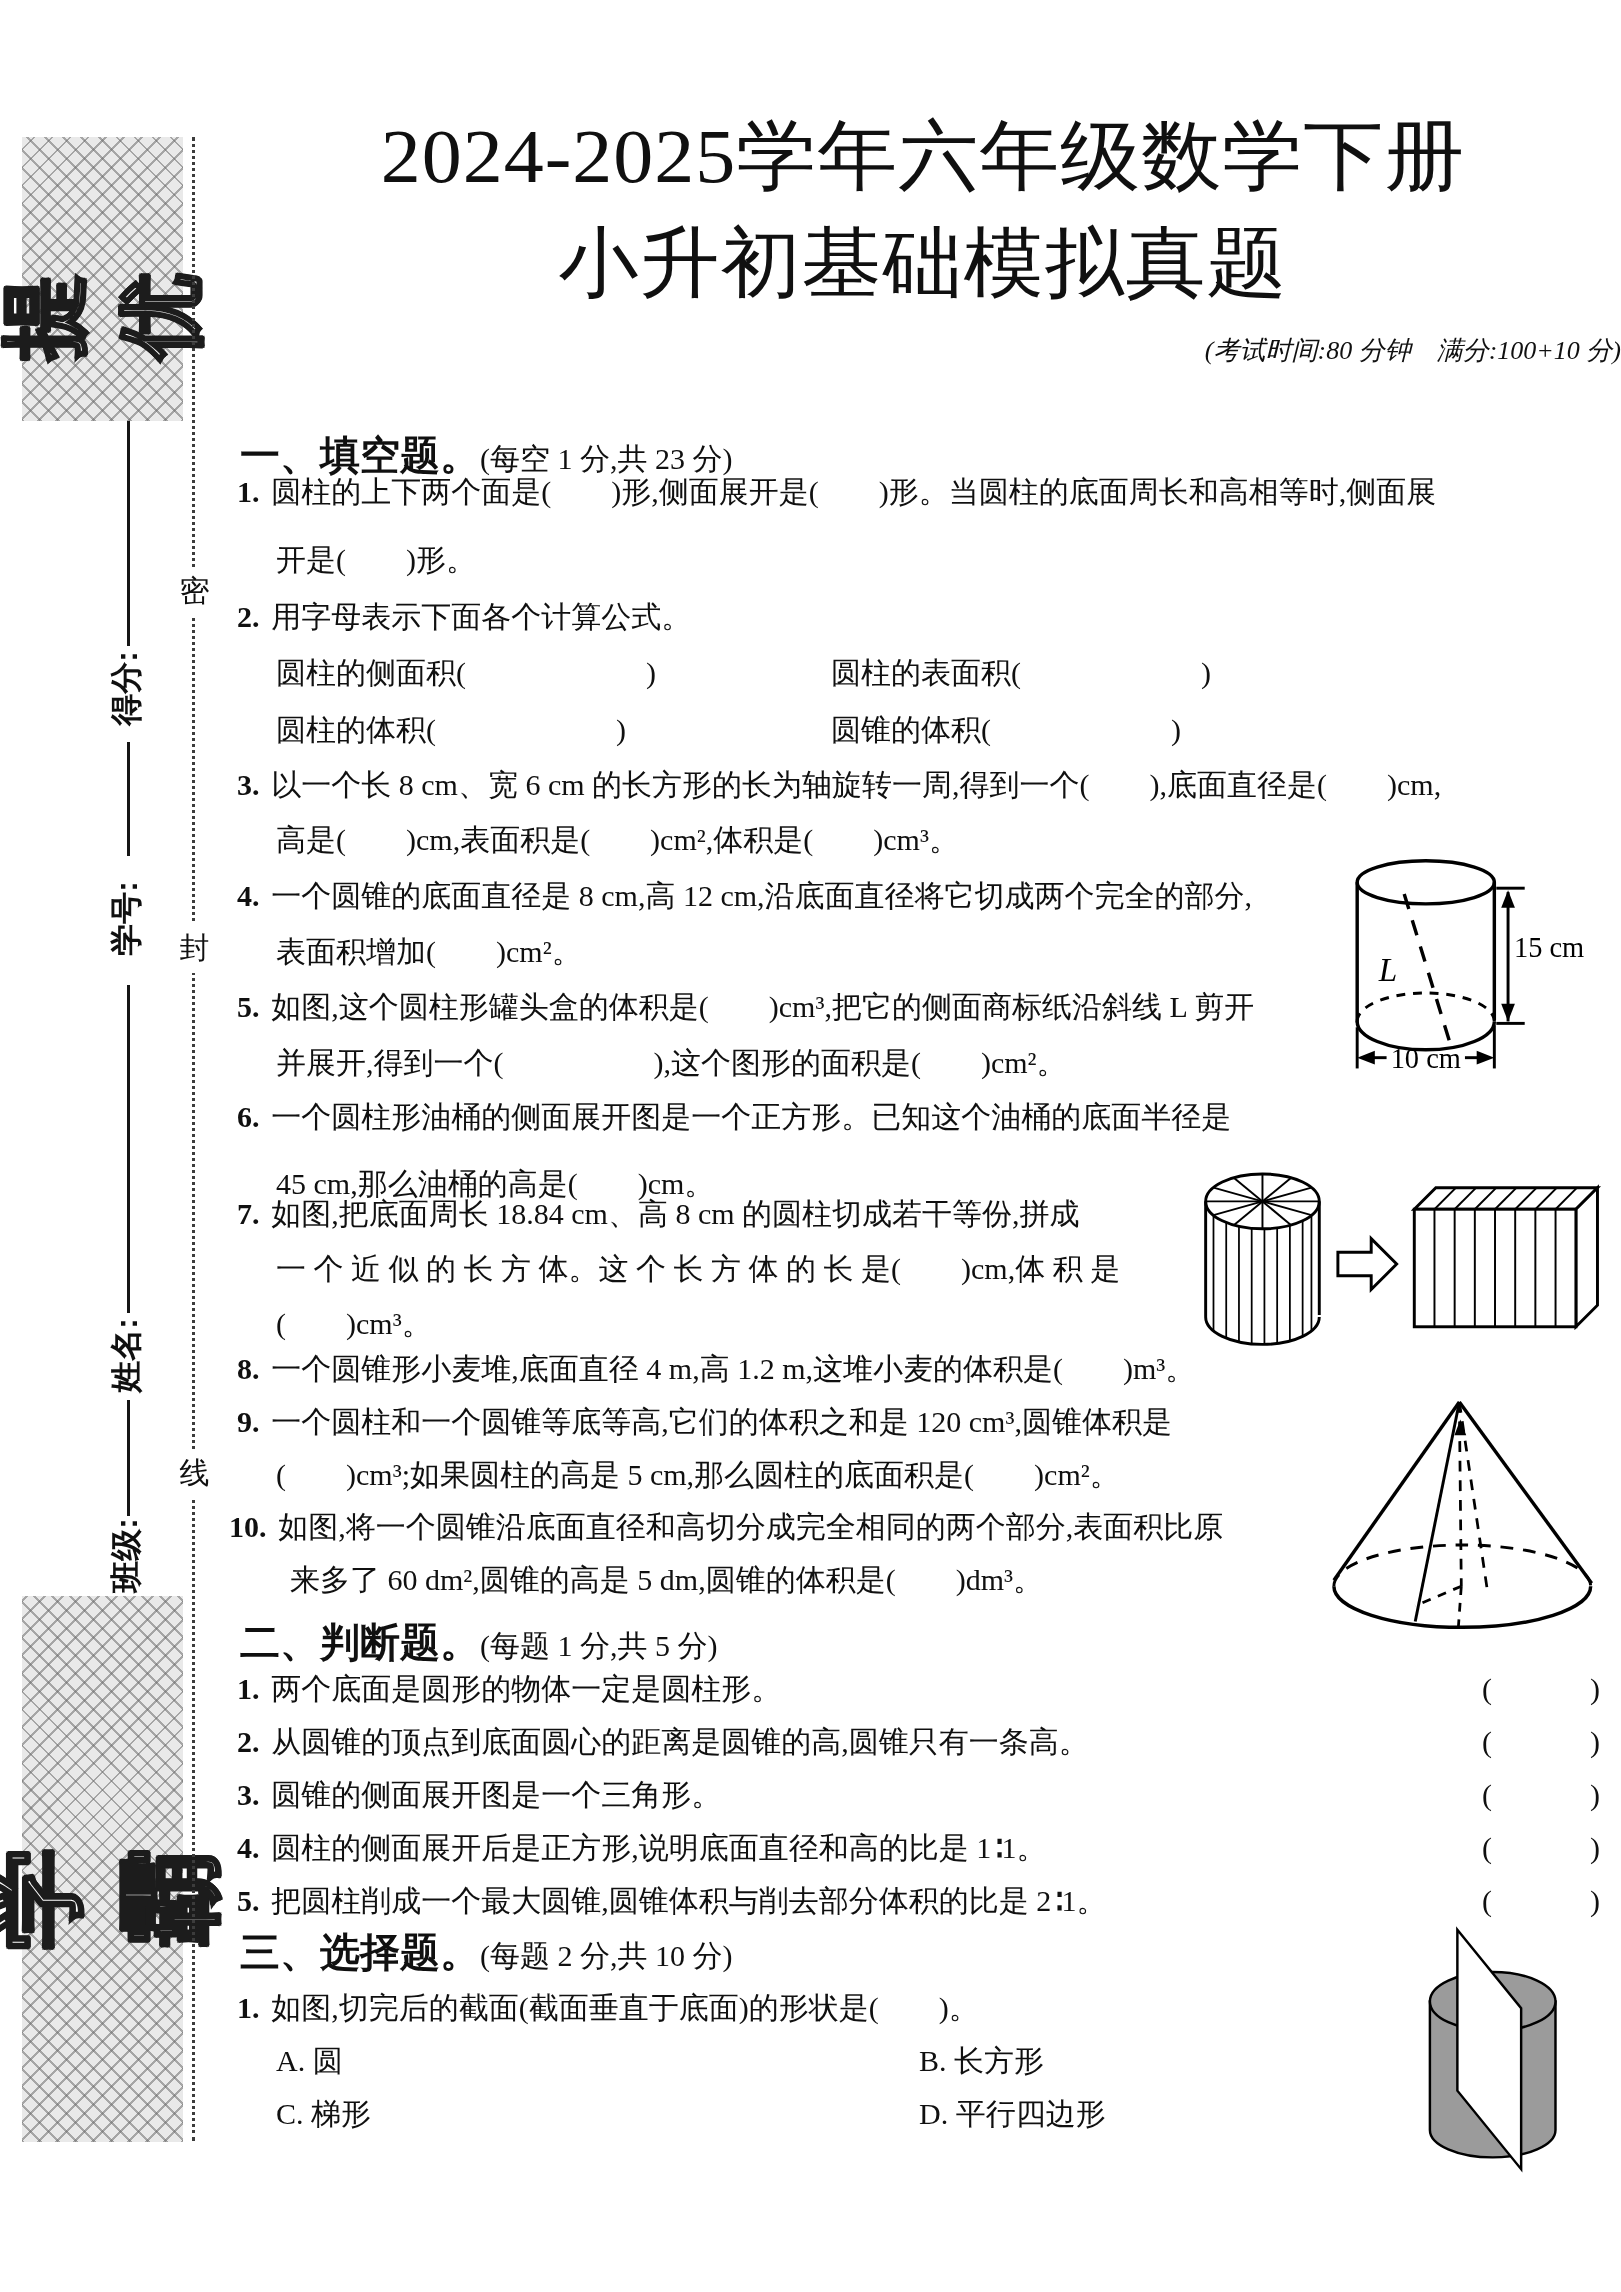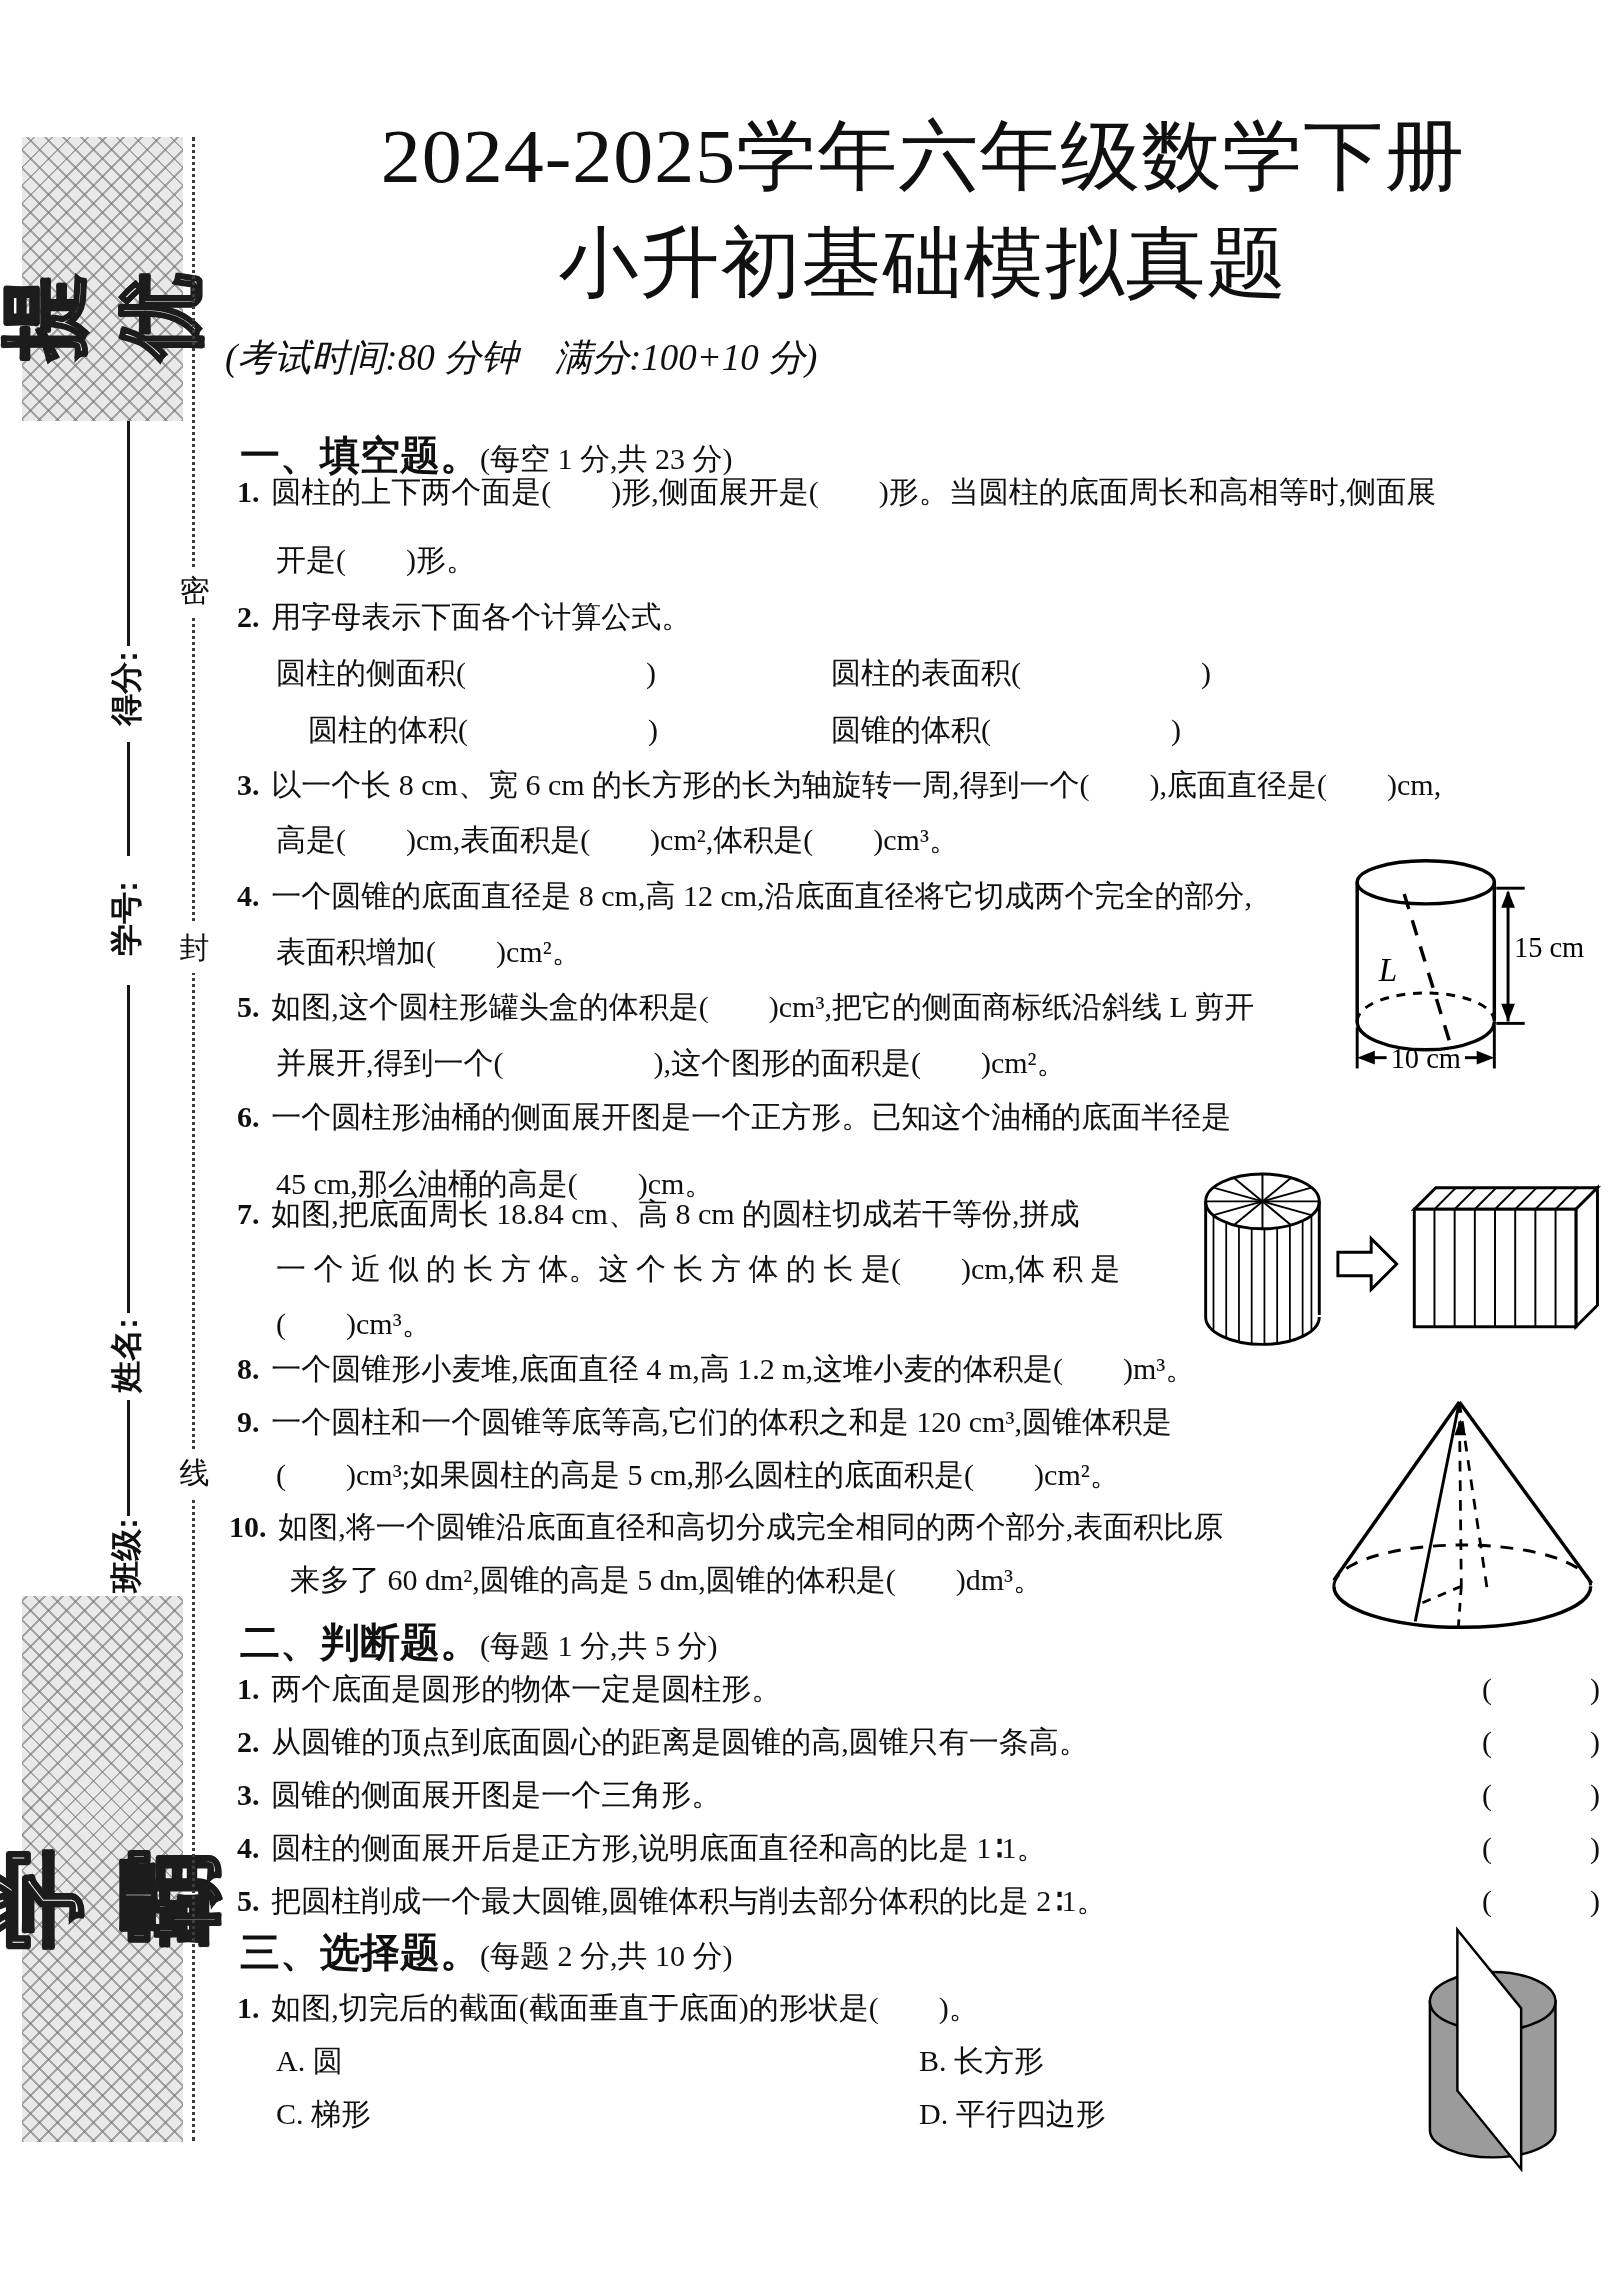--- a/index.html
+++ b/index.html
@@ -2,21 +2,21 @@
 <html><head>
 <meta charset="utf-8">
 <style>
   html,body{margin:0;padding:0;background:#fff;}
   .page{position:relative;width:1621px;height:2293px;background:#ffffff;overflow:hidden;
         font-family:"Liberation Serif","DejaVu Serif",serif;color:#101010;}
   .abs{position:absolute;white-space:nowrap;}
   
   .title{left:225px;width:1396px;text-align:center;font-size:80px;line-height:1.0;
          font-weight:400;letter-spacing:1px;transform:scaleY(0.96);}
-  .subtitle{left:225px;width:1396px;text-align:left;font-size:37px;font-style:italic;}
+  .subtitle{left:225px;width:1396px;text-align:right;font-size:26px;font-style:italic;}
   
   .bl{font-size:30px;line-height:39px;}
   .qno{font-weight:700;margin-right:11.8px;}
   .hb{font-family:Liberation Mono, monospace;font-weight:700;font-size:40px;}
   .hn{font-size:30px;}
   .answers{font-size:30px;letter-spacing:2px;}
   
   .pattern-box{position:absolute;left:21.6px;width:161px;background:
       repeating-linear-gradient(45deg, rgba(110,110,110,.55) 0 2px, transparent 2px 12.7px),
       repeating-linear-gradient(-45deg, rgba(110,110,110,.55) 0 2px, transparent 2px 12.7px),
@@ -66,21 +66,21 @@
   <div class="abs subtitle" style="top:333px;">(考试时间:80 分钟　满分:100+10 分)</div>
 
   <div class="abs" style="left:240px;top:428px;"><span class="hb">一、填空题。</span><span class="hn">(每空 1 分,共 23 分)</span></div>
 
   <div class="abs bl" style="left:237px;top:472px;"><span class="qno">1.</span><span>圆柱的上下两个面是(　　)形,侧面展开是(　　)形。当圆柱的底面周长和高相等时,侧面展</span></div>
   <div class="abs bl" style="left:276px;top:540px;">开是(　　)形。</div>
 
   <div class="abs bl" style="left:237px;top:597px;"><span class="qno">2.</span><span>用字母表示下面各个计算公式。</span></div>
   <div class="abs bl" style="left:276px;top:653px;">圆柱的侧面积(　　　　　　)</div>
   <div class="abs bl" style="left:831px;top:653px;">圆柱的表面积(　　　　　　)</div>
-  <div class="abs bl" style="left:276px;top:710px;margin-left:32px;">圆柱的体积(　　　　　　)</div>
+  <div class="abs bl" style="left:276px;top:710px;">圆柱的体积(　　　　　　)</div>
   <div class="abs bl" style="left:831px;top:710px;">圆锥的体积(　　　　　　)</div>
 
   <div class="abs bl" style="left:237px;top:765px;"><span class="qno">3.</span><span>以一个长 8 cm、宽 6 cm 的长方形的长为轴旋转一周,得到一个(　　),底面直径是(　　)cm,</span></div>
   <div class="abs bl" style="left:276px;top:820px;">高是(　　)cm,表面积是(　　)cm²,体积是(　　)cm³。</div>
 
   <div class="abs bl" style="left:237px;top:876px;"><span class="qno">4.</span><span>一个圆锥的底面直径是 8 cm,高 12 cm,沿底面直径将它切成两个完全的部分,</span></div>
   <div class="abs bl" style="left:276px;top:932px;">表面积增加(　　)cm²。</div>
 
   <div class="abs bl" style="left:237px;top:987px;"><span class="qno">5.</span><span>如图,这个圆柱形罐头盒的体积是(　　)cm³,把它的侧面商标纸沿斜线 L 剪开</span></div>
   <div class="abs bl" style="left:276px;top:1043px;">并展开,得到一个(　　　　　),这个图形的面积是(　　)cm²。</div>

